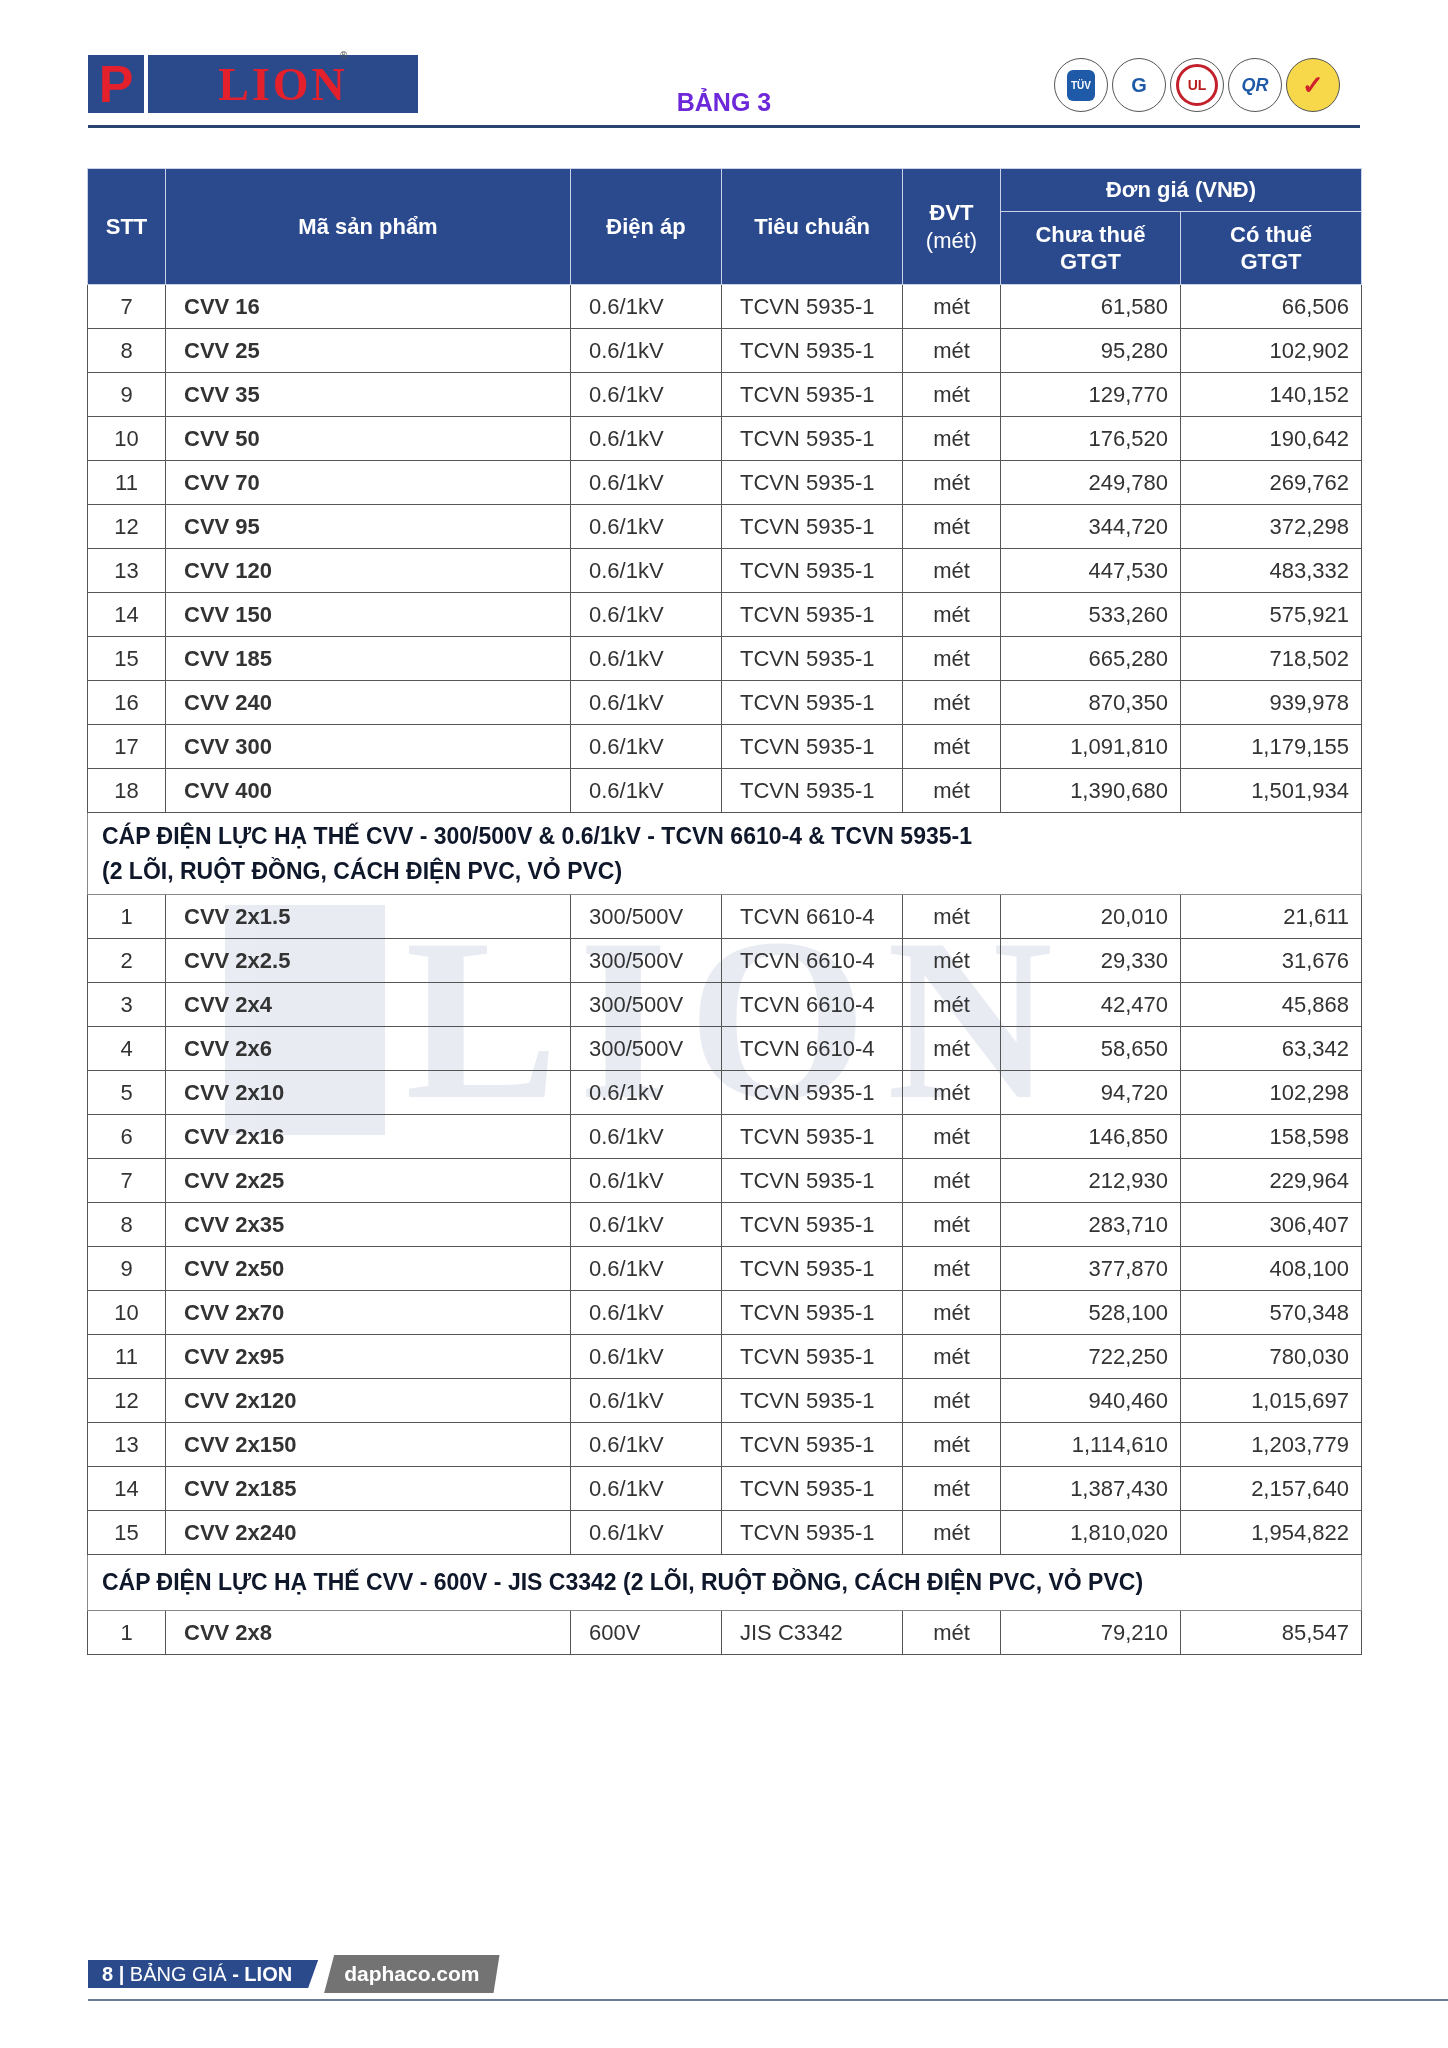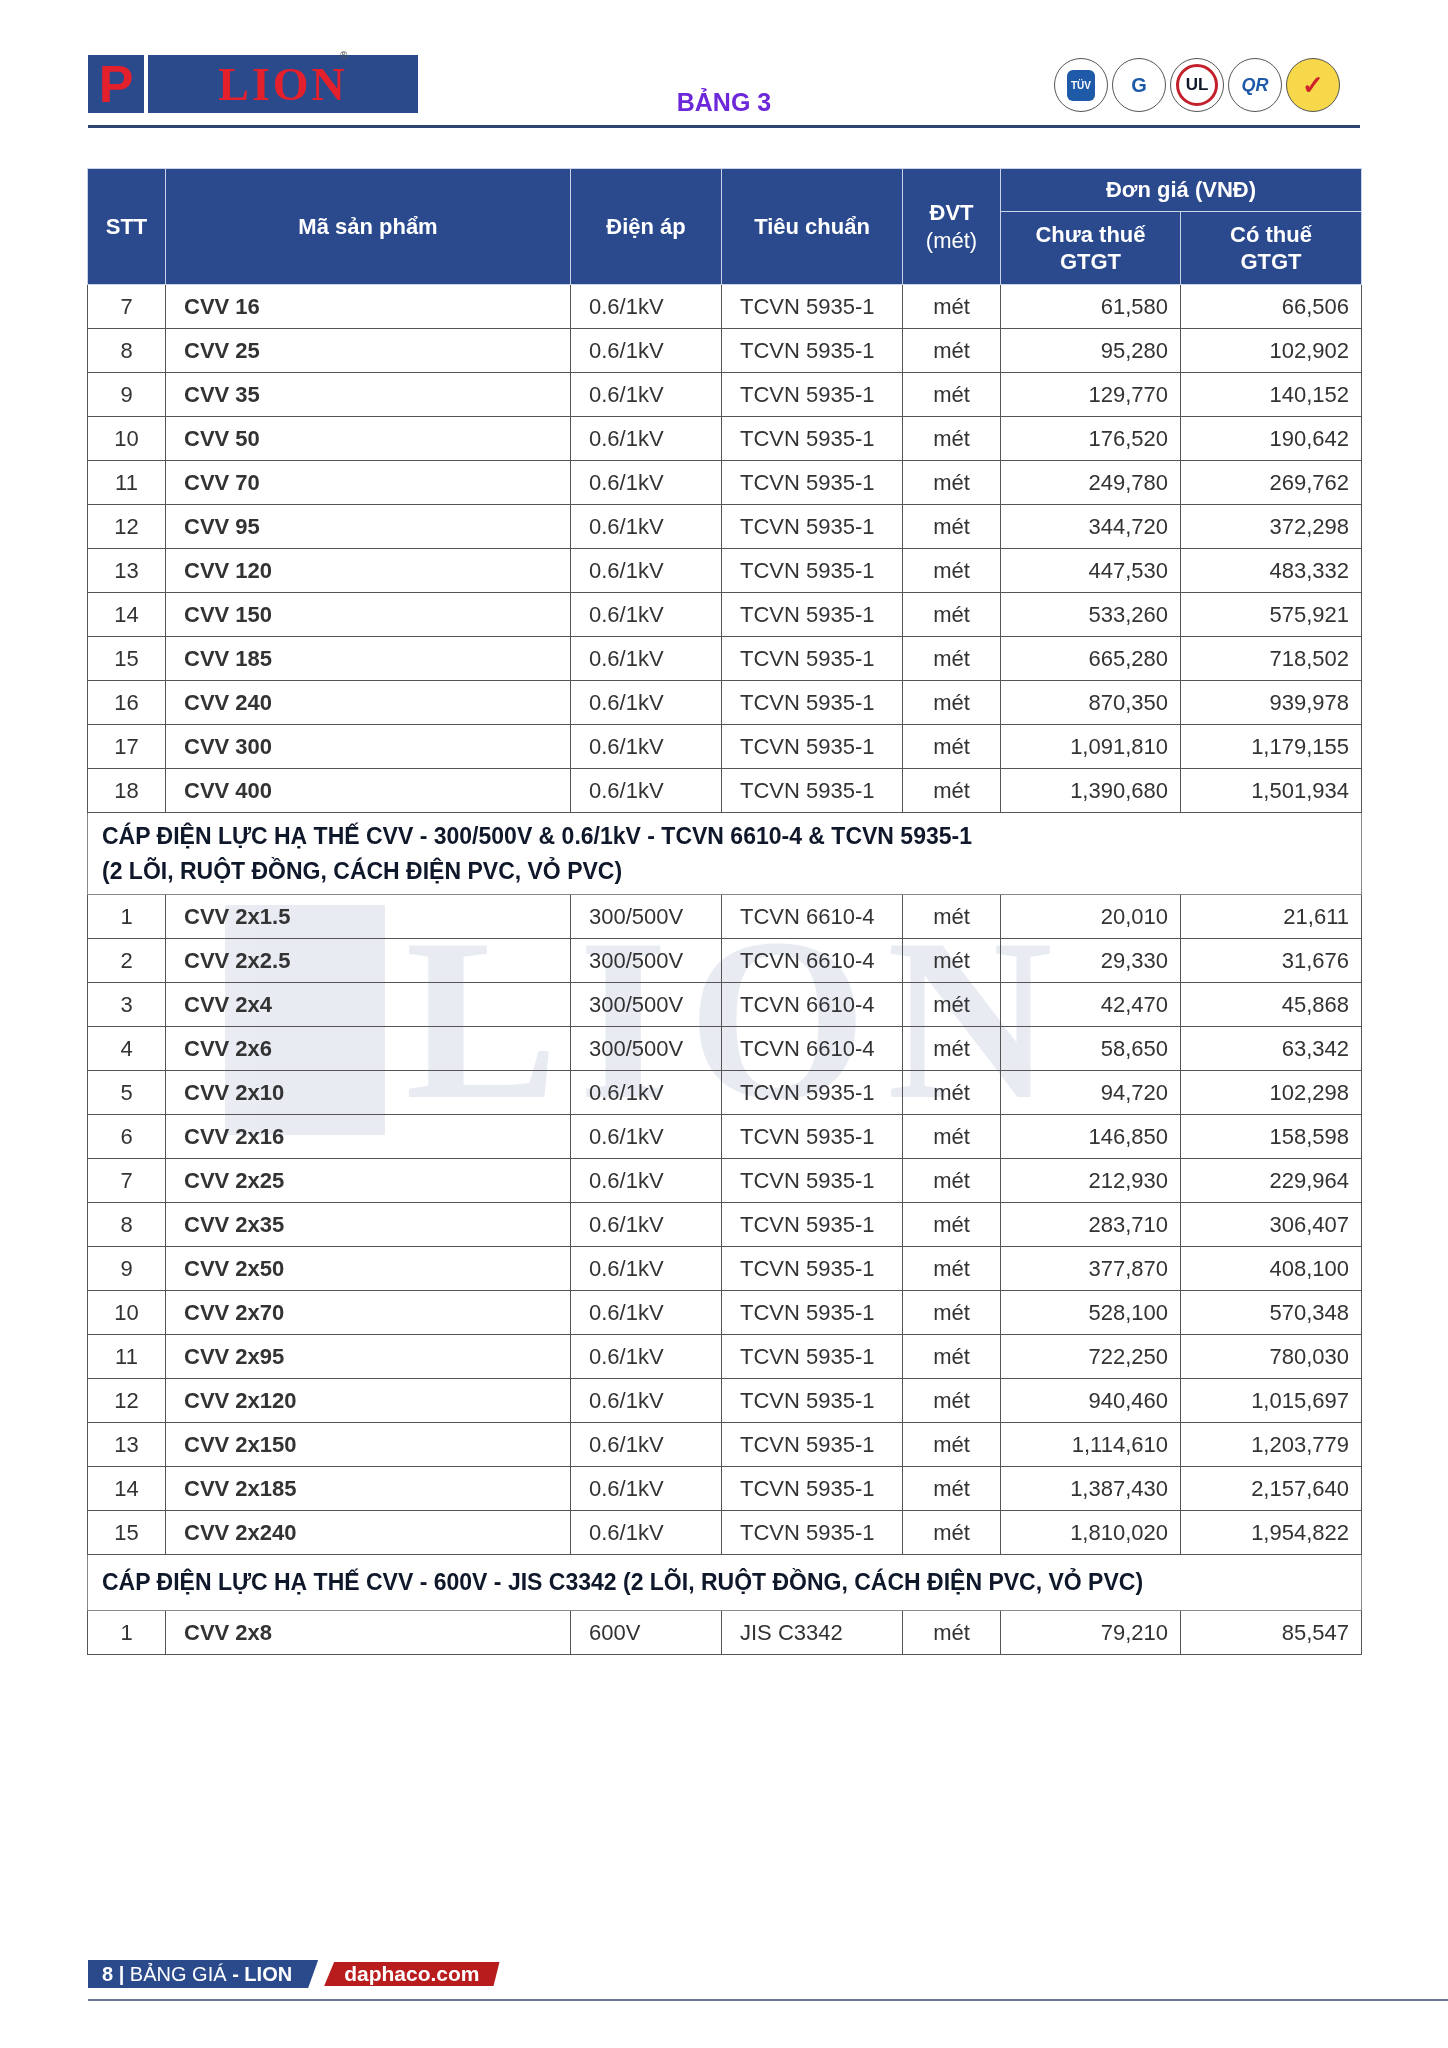--- a/index.html
+++ b/index.html
@@ -9,21 +9,21 @@
   .logo-p span{font-family:"Liberation Sans",sans-serif;font-weight:bold;font-size:52px;color:#e3202b;line-height:1;}
   .logo-word{margin-left:4px;width:270px;height:58px;background:#2a4a8c;display:flex;align-items:center;justify-content:center;}
   .logo-word span{font-family:"Liberation Serif",serif;font-weight:bold;font-size:46px;letter-spacing:3px;color:#e3202b;}
   .reg{position:absolute;left:340px;top:50px;font-size:10px;color:#555;}
   .title{position:absolute;left:0;width:1448px;top:88px;text-align:center;font-weight:bold;font-size:25px;color:#6d28d9;}
   .top-line{position:absolute;left:88px;top:125px;width:1272px;height:3px;background:#2c4470;}
   .certs{position:absolute;top:58px;left:1054px;display:flex;gap:4px;}
   .cert{width:54px;height:54px;border-radius:50%;border:1.5px solid #555;display:flex;align-items:center;justify-content:center;font-size:11px;font-weight:bold;box-sizing:border-box;background:#fff;}
   .cert.tuv span{background:#1e5aa8;color:#fff;padding:10px 4px;border-radius:6px;font-size:10px;}
   .cert.jas span{color:#1e5aa8;font-size:20px;}
-  .cert.ul span{color:#0f172a;font-size:17px;border:3px solid #c3202b;border-radius:50%;width:36px;height:36px;display:flex;align-items:center;justify-content:center;text-align:center;}
+  .cert.ul span{color:#b91c1c;font-size:14px;border:3px solid #c3202b;border-radius:50%;width:36px;height:36px;display:flex;align-items:center;justify-content:center;text-align:center;}
   .cert.qr span{color:#1e5aa8;font-size:18px;font-style:italic;}
   .cert.hvn{background:#f7d84a;}
   .cert.hvn span{color:#d0202b;font-size:26px;}
   table{position:absolute;left:87px;top:168px;width:1274px;border-collapse:collapse;table-layout:fixed;}
   col.c1{width:78px}col.c2{width:405px}col.c3{width:151px}col.c4{width:181px}col.c5{width:98px}col.c6{width:180px}col.c7{width:181px}
   th{background:#2b4a8e;color:#fff;font-weight:bold;font-size:22px;border:1px solid #c9d2e6;text-align:center;line-height:1.25;padding:0;}
   th .light{font-weight:normal;}
   thead tr.h1 th{height:42px;}
   thead tr.h2 th{height:72px;}
   td{height:43px;border:1px solid #555;font-size:22px;padding:0;white-space:nowrap;color:#333;}
@@ -34,21 +34,21 @@
   td.unit{text-align:center;}
   td.num{text-align:right;padding-right:12px;}
   td.sec{font-weight:bold;font-size:23px;padding:6px 14px;white-space:normal;color:#0f172a;line-height:1.5;}
   tr.secrow td{border-color:#888;}
   .wm{position:absolute;left:225px;top:905px;width:1010px;height:230px;opacity:0.10;display:flex;pointer-events:none;}
   .wm .p{width:160px;background:#2a4a8c;}
   .wm .w{flex:1;margin-left:20px;font-family:"Liberation Serif",serif;font-weight:bold;font-size:230px;color:#2a4a8c;line-height:230px;letter-spacing:20px;}
   .footer{position:absolute;left:88px;top:1960px;height:28px;display:flex;align-items:center;}
   .f-left{background:#2a4a8c;color:#fff;height:28px;padding:0 26px 0 14px;font-size:20px;display:flex;align-items:center;clip-path:polygon(0 0,100% 0,calc(100% - 10px) 100%,0 100%);}
   .f-left b{font-weight:bold;}
-  .f-right{margin-left:6px;background:#b91c1c;color:#fff;height:24px;padding:0 20px;font-size:21px;font-weight:bold;display:flex;align-items:center;clip-path:polygon(10px 0,100% 0,calc(100% - 6px) 100%,0 100%);}
+  .f-right{margin-left:6px;background:#737373;color:#fff;height:38px;padding:0 20px;font-size:21px;font-weight:bold;display:flex;align-items:center;clip-path:polygon(10px 0,100% 0,calc(100% - 6px) 100%,0 100%);}
   .bottom-line{position:absolute;left:88px;top:1999px;width:1360px;height:2px;background:#6a7a96;}
 </style>
 </head>
 <body>
 
 <div class="logo">
   <div class="logo-p">
       <span>P</span>
     </div>
   <div class="logo-word">

